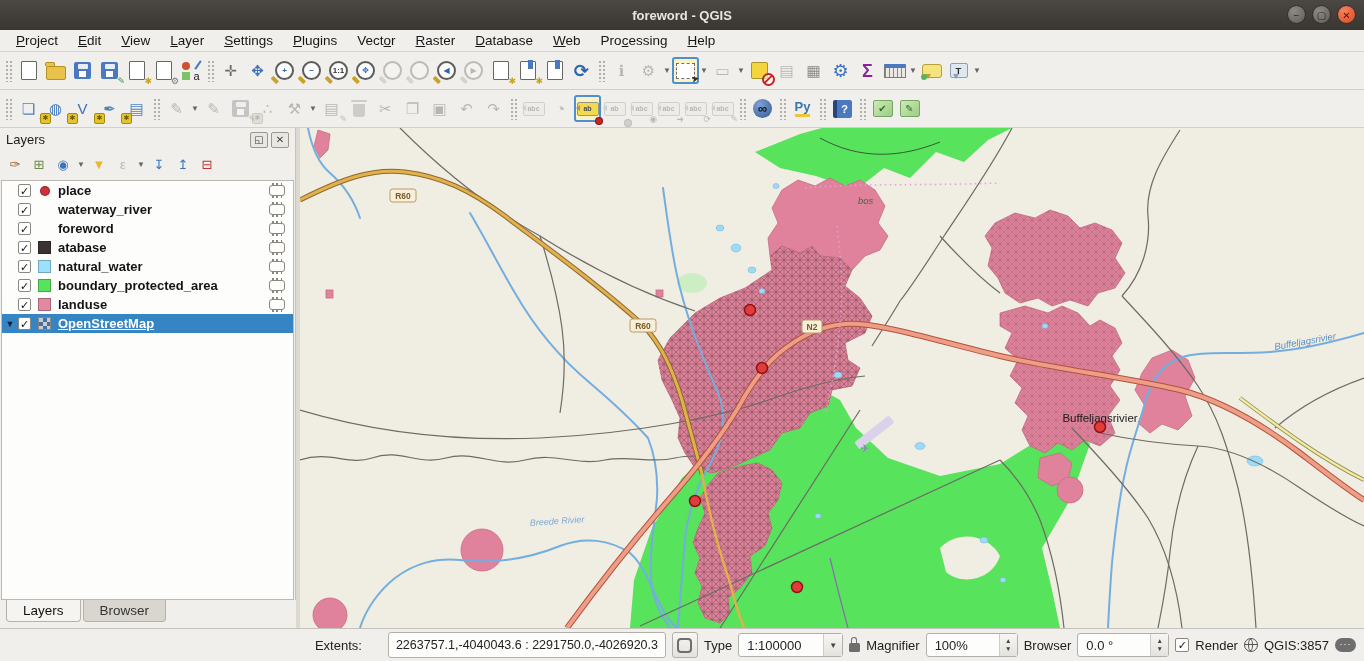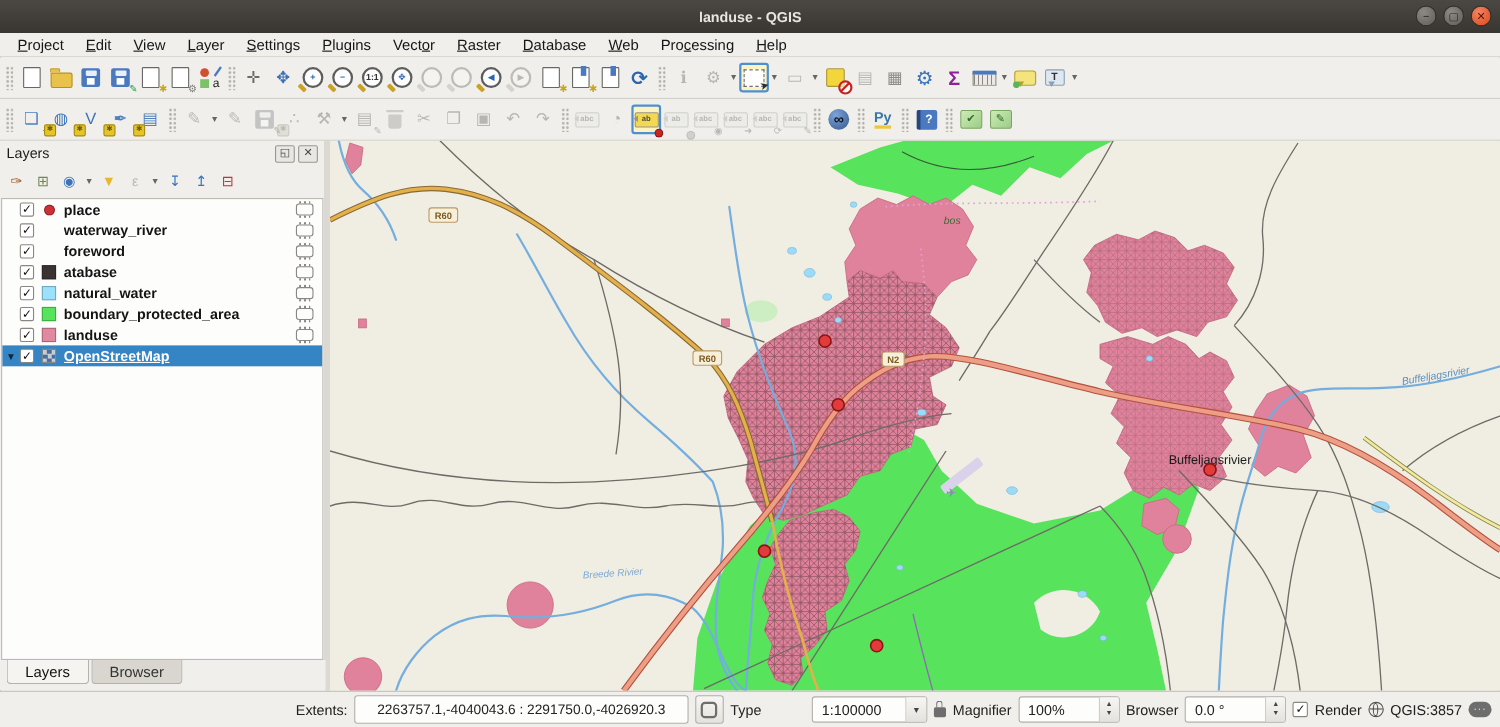--- a/index.html
+++ b/index.html
@@ -90,24 +90,24 @@
   
   .splitter{position:absolute;left:296px;top:128px;width:4px;height:500px;background:#dcd9d3;}
   .map{position:absolute;left:300px;top:128px;width:1064px;height:500px;background:#f0ede3;}
   
   .status{position:absolute;left:0;top:628px;width:100%;height:33px;background:#f0efeb;border-top:1px solid #c5c2bc;display:flex;align-items:center;padding:0 8px;box-sizing:border-box;gap:6px;font-size:13px;color:#222;}
   .locator{width:330px;height:23px;background:#fdfdfc;border:1px solid #b3b0aa;border-radius:3px;display:flex;align-items:center;padding:0 6px;gap:6px;box-sizing:border-box;flex:0 0 auto;}
   .minimag{width:9px;height:9px;border:1.6px solid #8a8781;border-radius:50%;position:relative;flex:0 0 auto;}
   .minimag::after{content:"";position:absolute;width:5px;height:1.6px;background:#8a8781;right:-4px;bottom:-1px;transform:rotate(45deg);}
   .phtext{font-style:italic;color:#9d9a92;font-size:13.5px;}
   .slabel{flex:0 0 auto;}
-  .valbox{height:26px;background:#fdfdfc;border:1px solid #b3b0aa;border-radius:3px;display:flex;align-items:center;padding:0 20px;font-size:12.5px;box-sizing:border-box;flex:0 0 auto;}
+  .valbox{height:26px;background:#fdfdfc;border:1px solid #b3b0aa;border-radius:3px;display:flex;align-items:center;padding:0 7px;font-size:12.5px;box-sizing:border-box;flex:0 0 auto;margin-left:20px;}
   .extbtn{width:24px;height:24px;border:1px solid #b3b0aa;border-radius:3px;background:linear-gradient(#f7f6f4,#e4e2dd);display:flex;align-items:center;justify-content:center;flex:0 0 auto;}
   .extbtn span{width:11px;height:11px;border:2.5px solid #6e6e6e;border-radius:4px;}
-  .combo{height:24px;border:1px solid #b3b0aa;border-radius:3px;background:#fdfdfc;display:flex;align-items:center;box-sizing:border-box;flex:0 0 auto;margin-left:40px;}
+  .combo{height:24px;border:1px solid #b3b0aa;border-radius:3px;background:#fdfdfc;display:flex;align-items:center;box-sizing:border-box;flex:0 0 auto;}
   .combo .cval{padding:0 8px;min-width:68px;}
   .combo .carr{width:18px;height:100%;border-left:1px solid #cfccc6;background:linear-gradient(#f7f6f4,#e4e2dd);display:flex;align-items:center;justify-content:center;font-size:8px;color:#444;}
   .spin{height:24px;border:1px solid #b3b0aa;border-radius:3px;background:#fdfdfc;display:flex;align-items:center;box-sizing:border-box;flex:0 0 auto;}
   .spin .sval{padding:0 8px;min-width:56px;}
   .spin .sarr{width:17px;height:100%;border-left:1px solid #cfccc6;display:flex;flex-direction:column;align-items:center;justify-content:center;font-size:6.5px;color:#444;line-height:1.3;background:linear-gradient(#f7f6f4,#e4e2dd);}
   .lock{width:11px;height:9px;background:#6e6e6e;border-radius:1.5px;position:relative;margin-top:5px;flex:0 0 auto;}
   .lock::before{content:"";position:absolute;top:-6px;left:1.5px;width:6px;height:6px;border:1.8px solid #6e6e6e;border-bottom:none;border-radius:4px 4px 0 0;box-sizing:border-box;}
   .globe{width:14px;height:14px;border:1.5px solid #555;border-radius:50%;position:relative;flex:0 0 auto;box-sizing:border-box;}
   .globe::before{content:"";position:absolute;left:0;right:0;top:4.6px;height:1.3px;background:#555;}
   .globe::after{content:"";position:absolute;left:3.2px;top:0;bottom:0;width:4.5px;border:1.3px solid #555;border-radius:50%;box-sizing:border-box;}
@@ -115,21 +115,21 @@
   .sbub::after{content:"";position:absolute;right:2px;bottom:-4px;border:4px solid transparent;border-top:6px solid #6e6e6e;}
   .rendercb{width:14px;height:14px;background:#fff;border:1px solid #8a8781;border-radius:2px;font-size:11px;line-height:12px;text-align:center;color:#111;box-sizing:border-box;flex:0 0 auto;}
   .spacer{flex:1;}
 </style>
 </head>
 <body>
 
 <div class="win">
 
   <div class="titlebar">
-    <span class="title">landuse - QGIS</span>
+    <span class="title">foreword - QGIS</span>
     <span class="winbtns">
       <span class="winbtn">−</span>
       <span class="winbtn">▢</span>
       <span class="winbtn close">✕</span>
     </span>
   </div>
 
   <div class="menubar" id="menubar">
       <div class="mi"><u>P</u>roject</div>
       <div class="mi"><u>E</u>dit</div>

